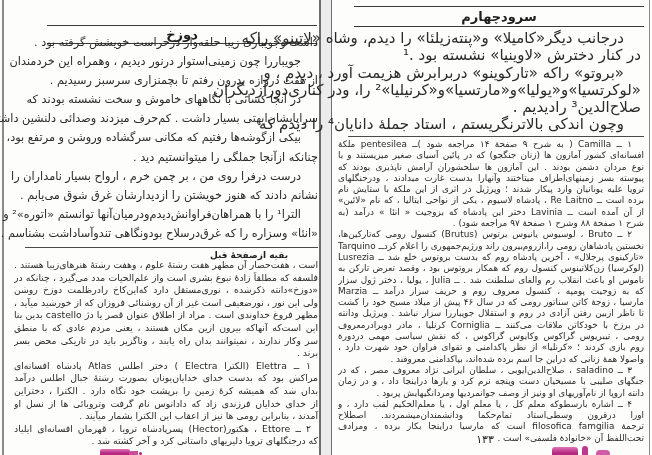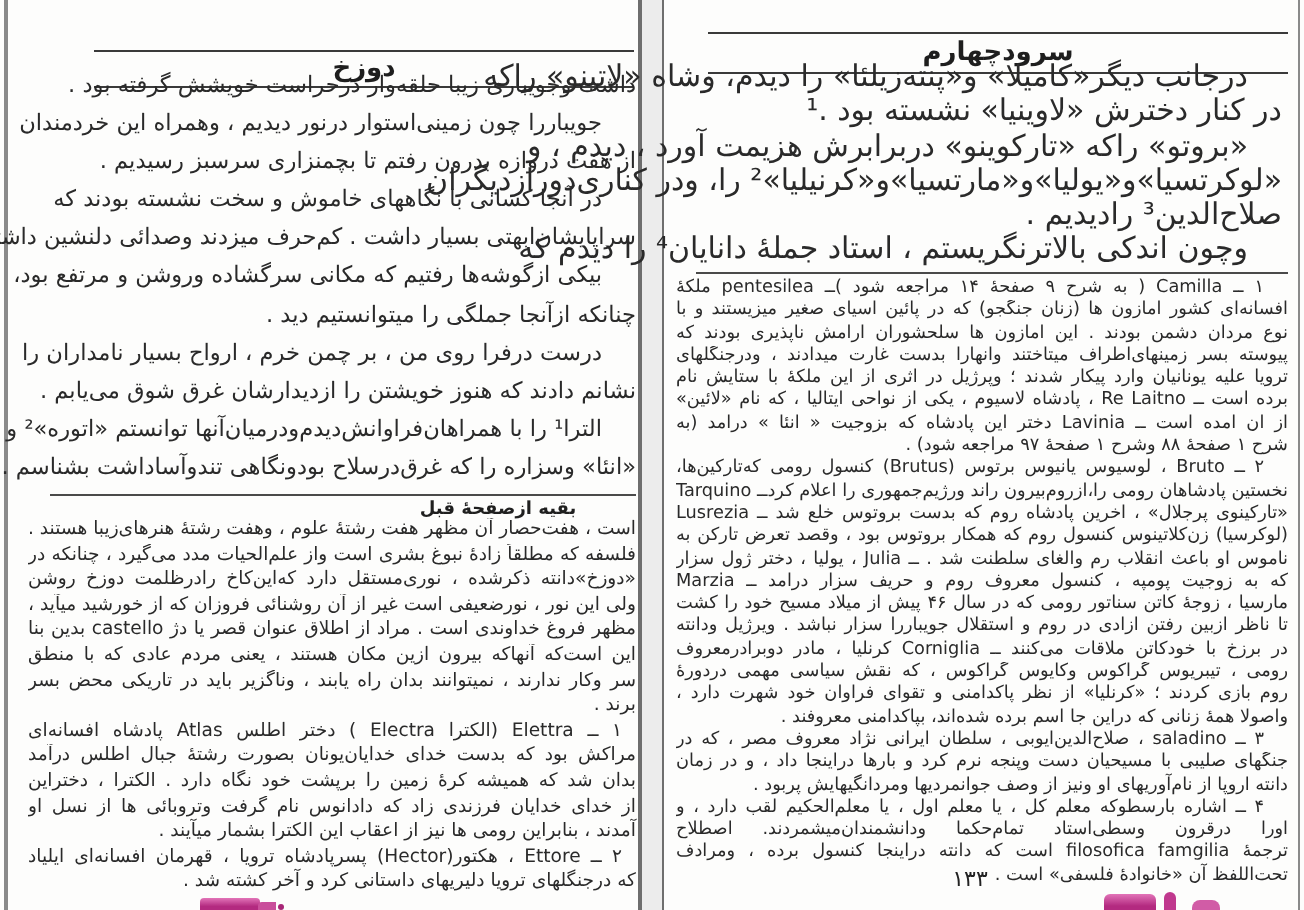--- a/index.html
+++ b/index.html
@@ -14,21 +14,21 @@
   .g-left{left:319px;background:#6e6e6e;}
   .g-right{left:330.5px;background:#6e6e6e;}
   .gutter{position:absolute;top:0;bottom:0;left:320.5px;width:10px;background:#ececec;}
 
   .page-header{
     position:absolute;display:flex;align-items:center;justify-content:center;
     border-top:1.7px solid #3a3a3a;border-bottom:1.4px solid #3a3a3a;
     font-weight:bold;font-size:13px;direction:rtl;letter-spacing:.5px;color:#1e1e1e;
   }
   .lp-header{left:47px;top:9px;width:270px;height:17px;margin-top:16px;}
-  .rp-header{left:354px;top:16px;width:290px;height:19px;}
+  .rp-header{left:354px;top:6px;width:290px;height:19px;}
 
   .textblock{position:absolute;direction:rtl;color:#2a2a2a;}
   .tline{white-space:nowrap;text-align:right;}
   .tline.just{white-space:normal;text-align:justify;text-align-last:justify;overflow:hidden;}
   .lm{left:18px;top:33px;width:300px;font-size:11.3px;line-height:19.1px;}
   .lm .tline.indent{padding-right:17px;}
   .rm{left:338px;top:30px;width:303px;font-size:15px;line-height:17.3px;}
   .rm .tline.indent{padding-right:17px;}
 
   .fnrule{position:absolute;height:1.3px;background:#4a4a4a;}
@@ -173,21 +173,21 @@
         <div class="tline just">تا ناظر ازبین رفتن آزادی در روم و استقلال جویباررا سزار نباشد . ویرژیل ودانته</div>
         <div class="tline just">در برزخ با خودکاتن ملاقات می‌کنند ــ Corniglia کرنلیا ، مادر دوبرادرمعروف</div>
         <div class="tline just">رومی ، تیبریوس گراکوس وکایوس گراکوس ، که نقش سیاسی مهمی دردورهٔ جمهوری</div>
         <div class="tline just">روم بازی کردند ؛ «کرنلیا» از نظر پاکدامنی و تقوای فراوان خود شهرت دارد ،</div>
         <div class="tline">واصولا همهٔ زنانی که دراین جا اسم برده شده‌اند، بپاکدامنی معروفند .</div>
         <div class="tline indent just">۳ ــ saladino ، صلاح‌الدین‌ایوبی ، سلطان ایرانی نژاد معروف مصر ، که در</div>
         <div class="tline just">جنگهای صلیبی با مسیحیان دست وپنجه نرم کرد و بارها دراینجا داد ، و در زمان</div>
         <div class="tline">دانته اروپا از نام‌آوریهای او ونیز از وصف جوانمردیها ومردانگیهایش پربود .</div>
         <div class="tline indent just">۴ ــ اشاره بارسطوکه معلم کل ، یا معلم اول ، یا معلم‌الحکیم لقب دارد ، و</div>
         <div class="tline just">اورا درقرون وسطی‌استاد تمام‌حکما ودانشمندان‌میشمردند. اصطلاح «جمع‌فیلسوفان»</div>
-        <div class="tline just">ترجمهٔ filosofica famgilia است که دانته دراینجا کنسول برده ، ومرادف</div>
+        <div class="tline just">ترجمهٔ filosofica famgilia است که مارسیا دراینجا بکار برده ، ومرادف</div>
         <div class="tline">تحت‌اللفظ آن «خانوادهٔ فلسفی» است .</div>
       </div>
 
     <div class="page-number">۱۳۳</div>
 
     <div class="stamp stamp-right">
       <div class="g1"></div>
       <div class="g2"></div>
       <div class="g3"></div>
     </div>

